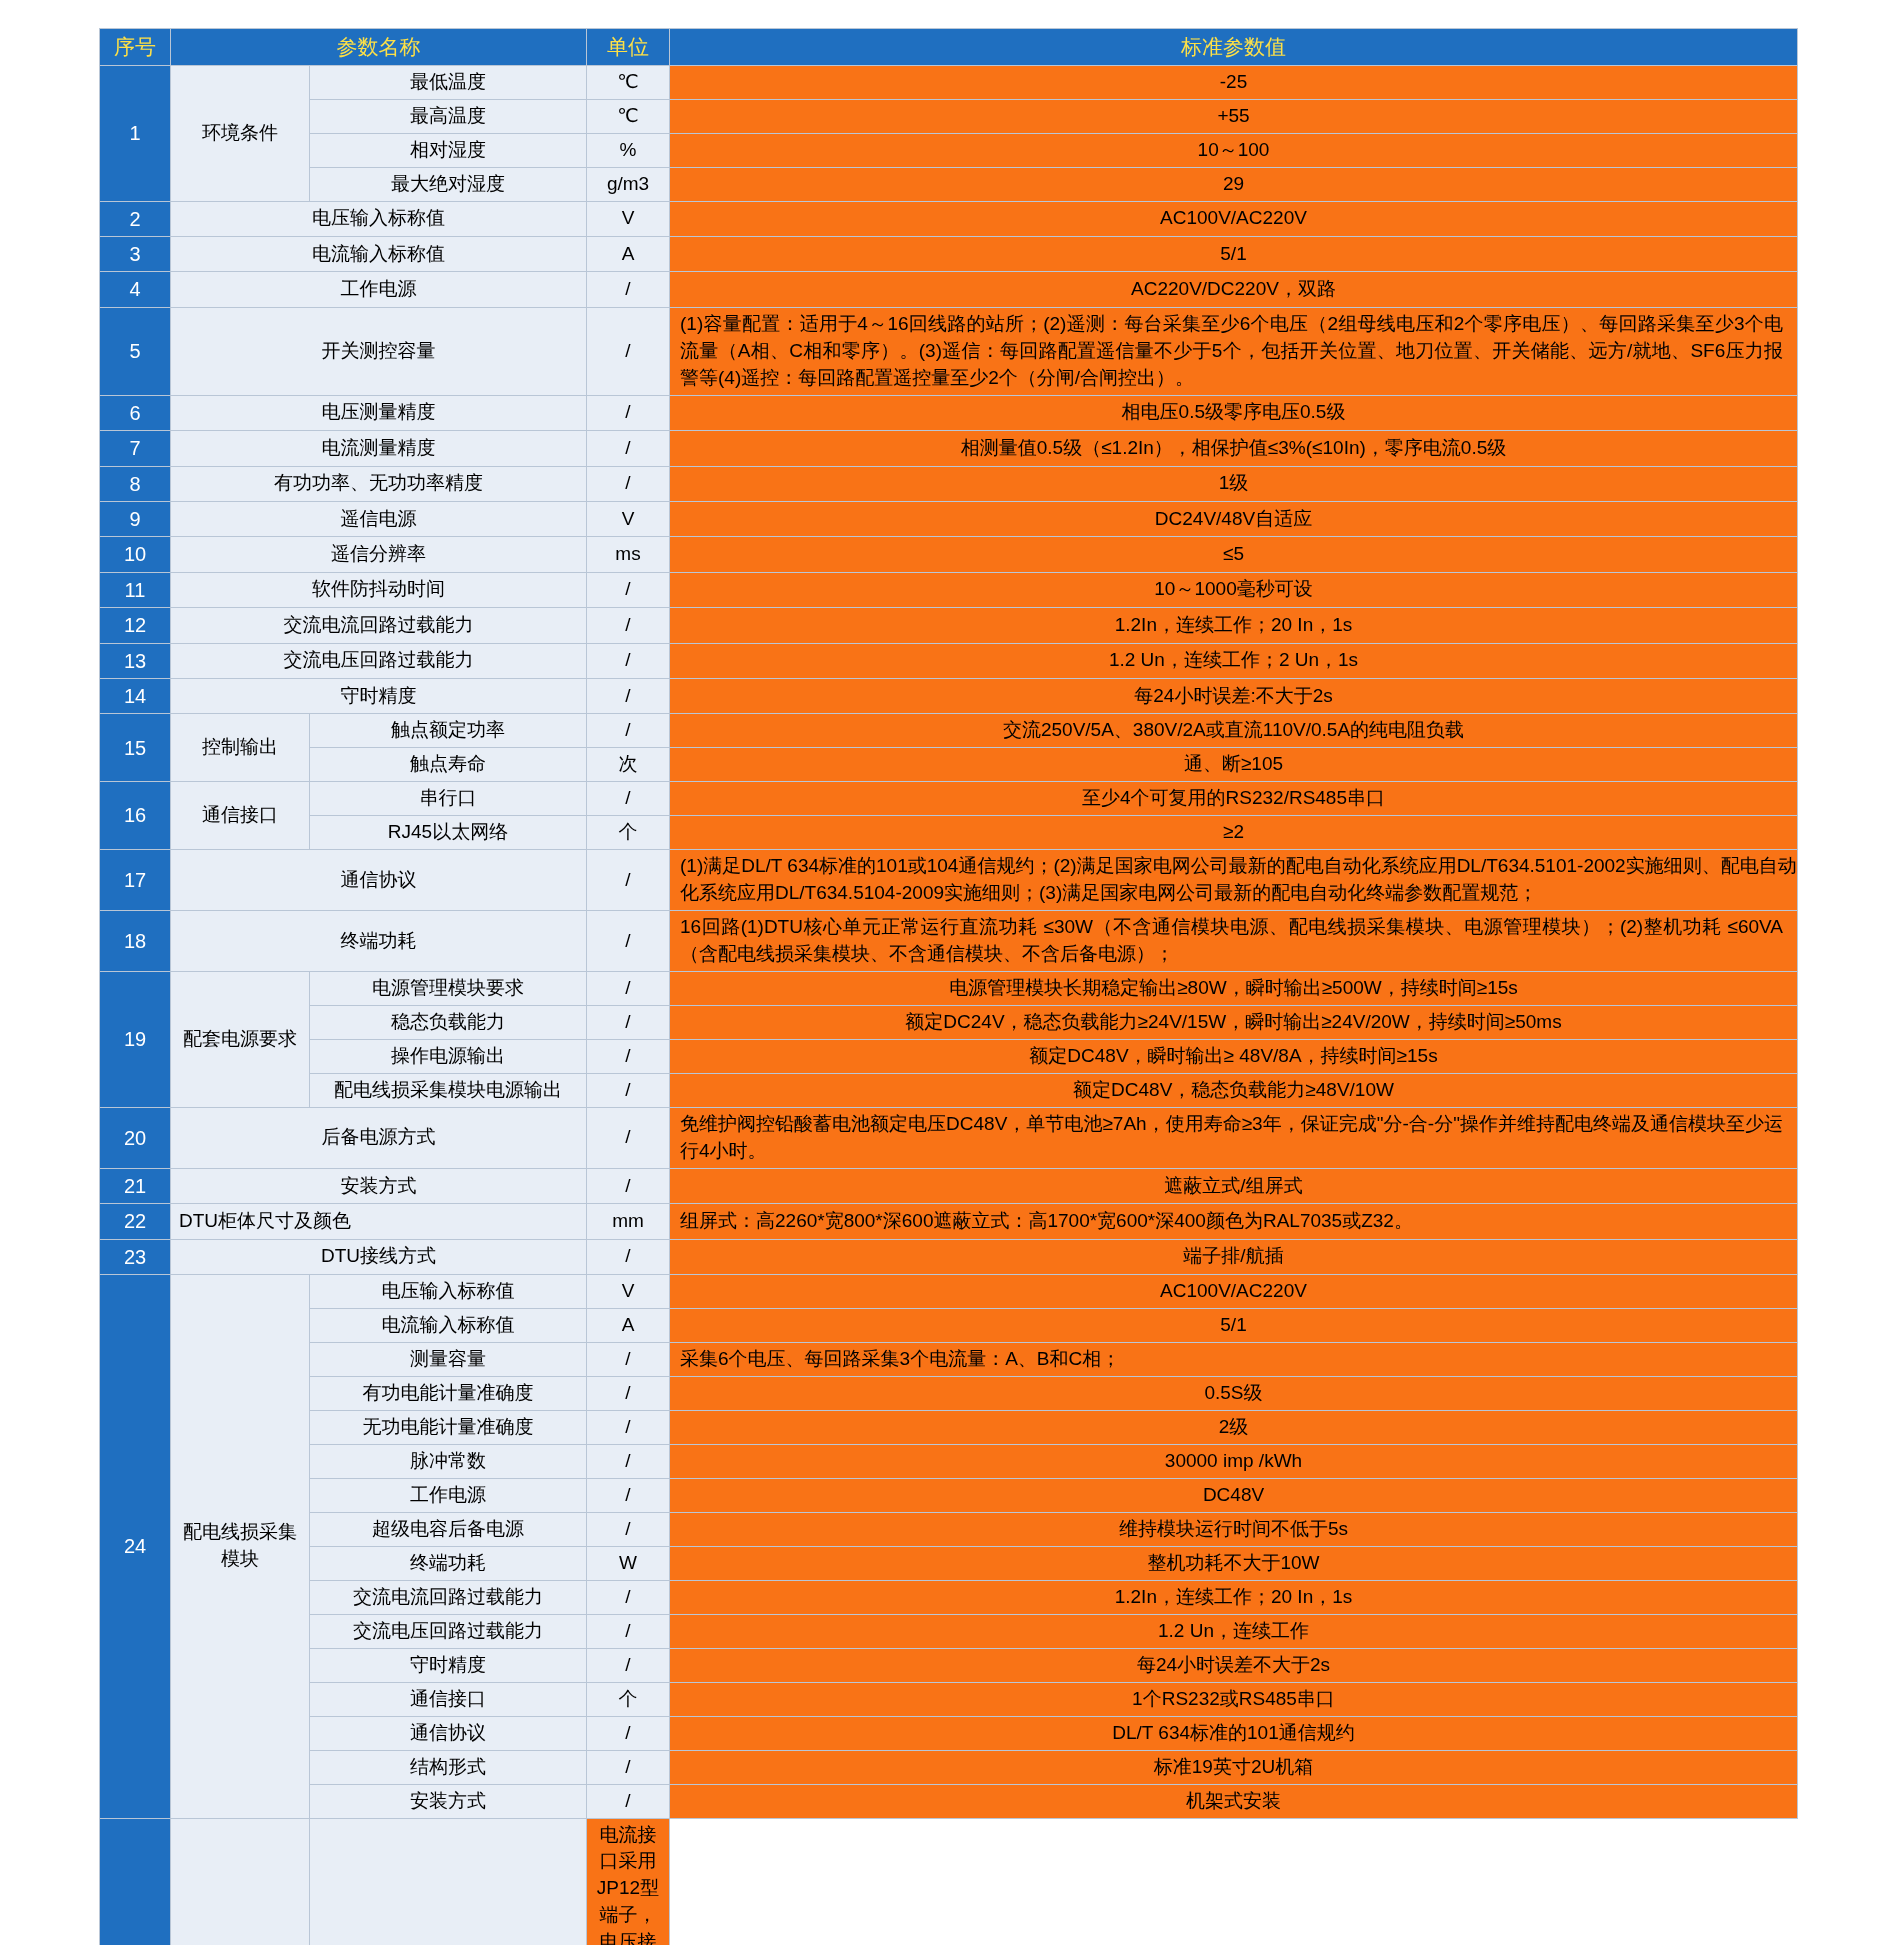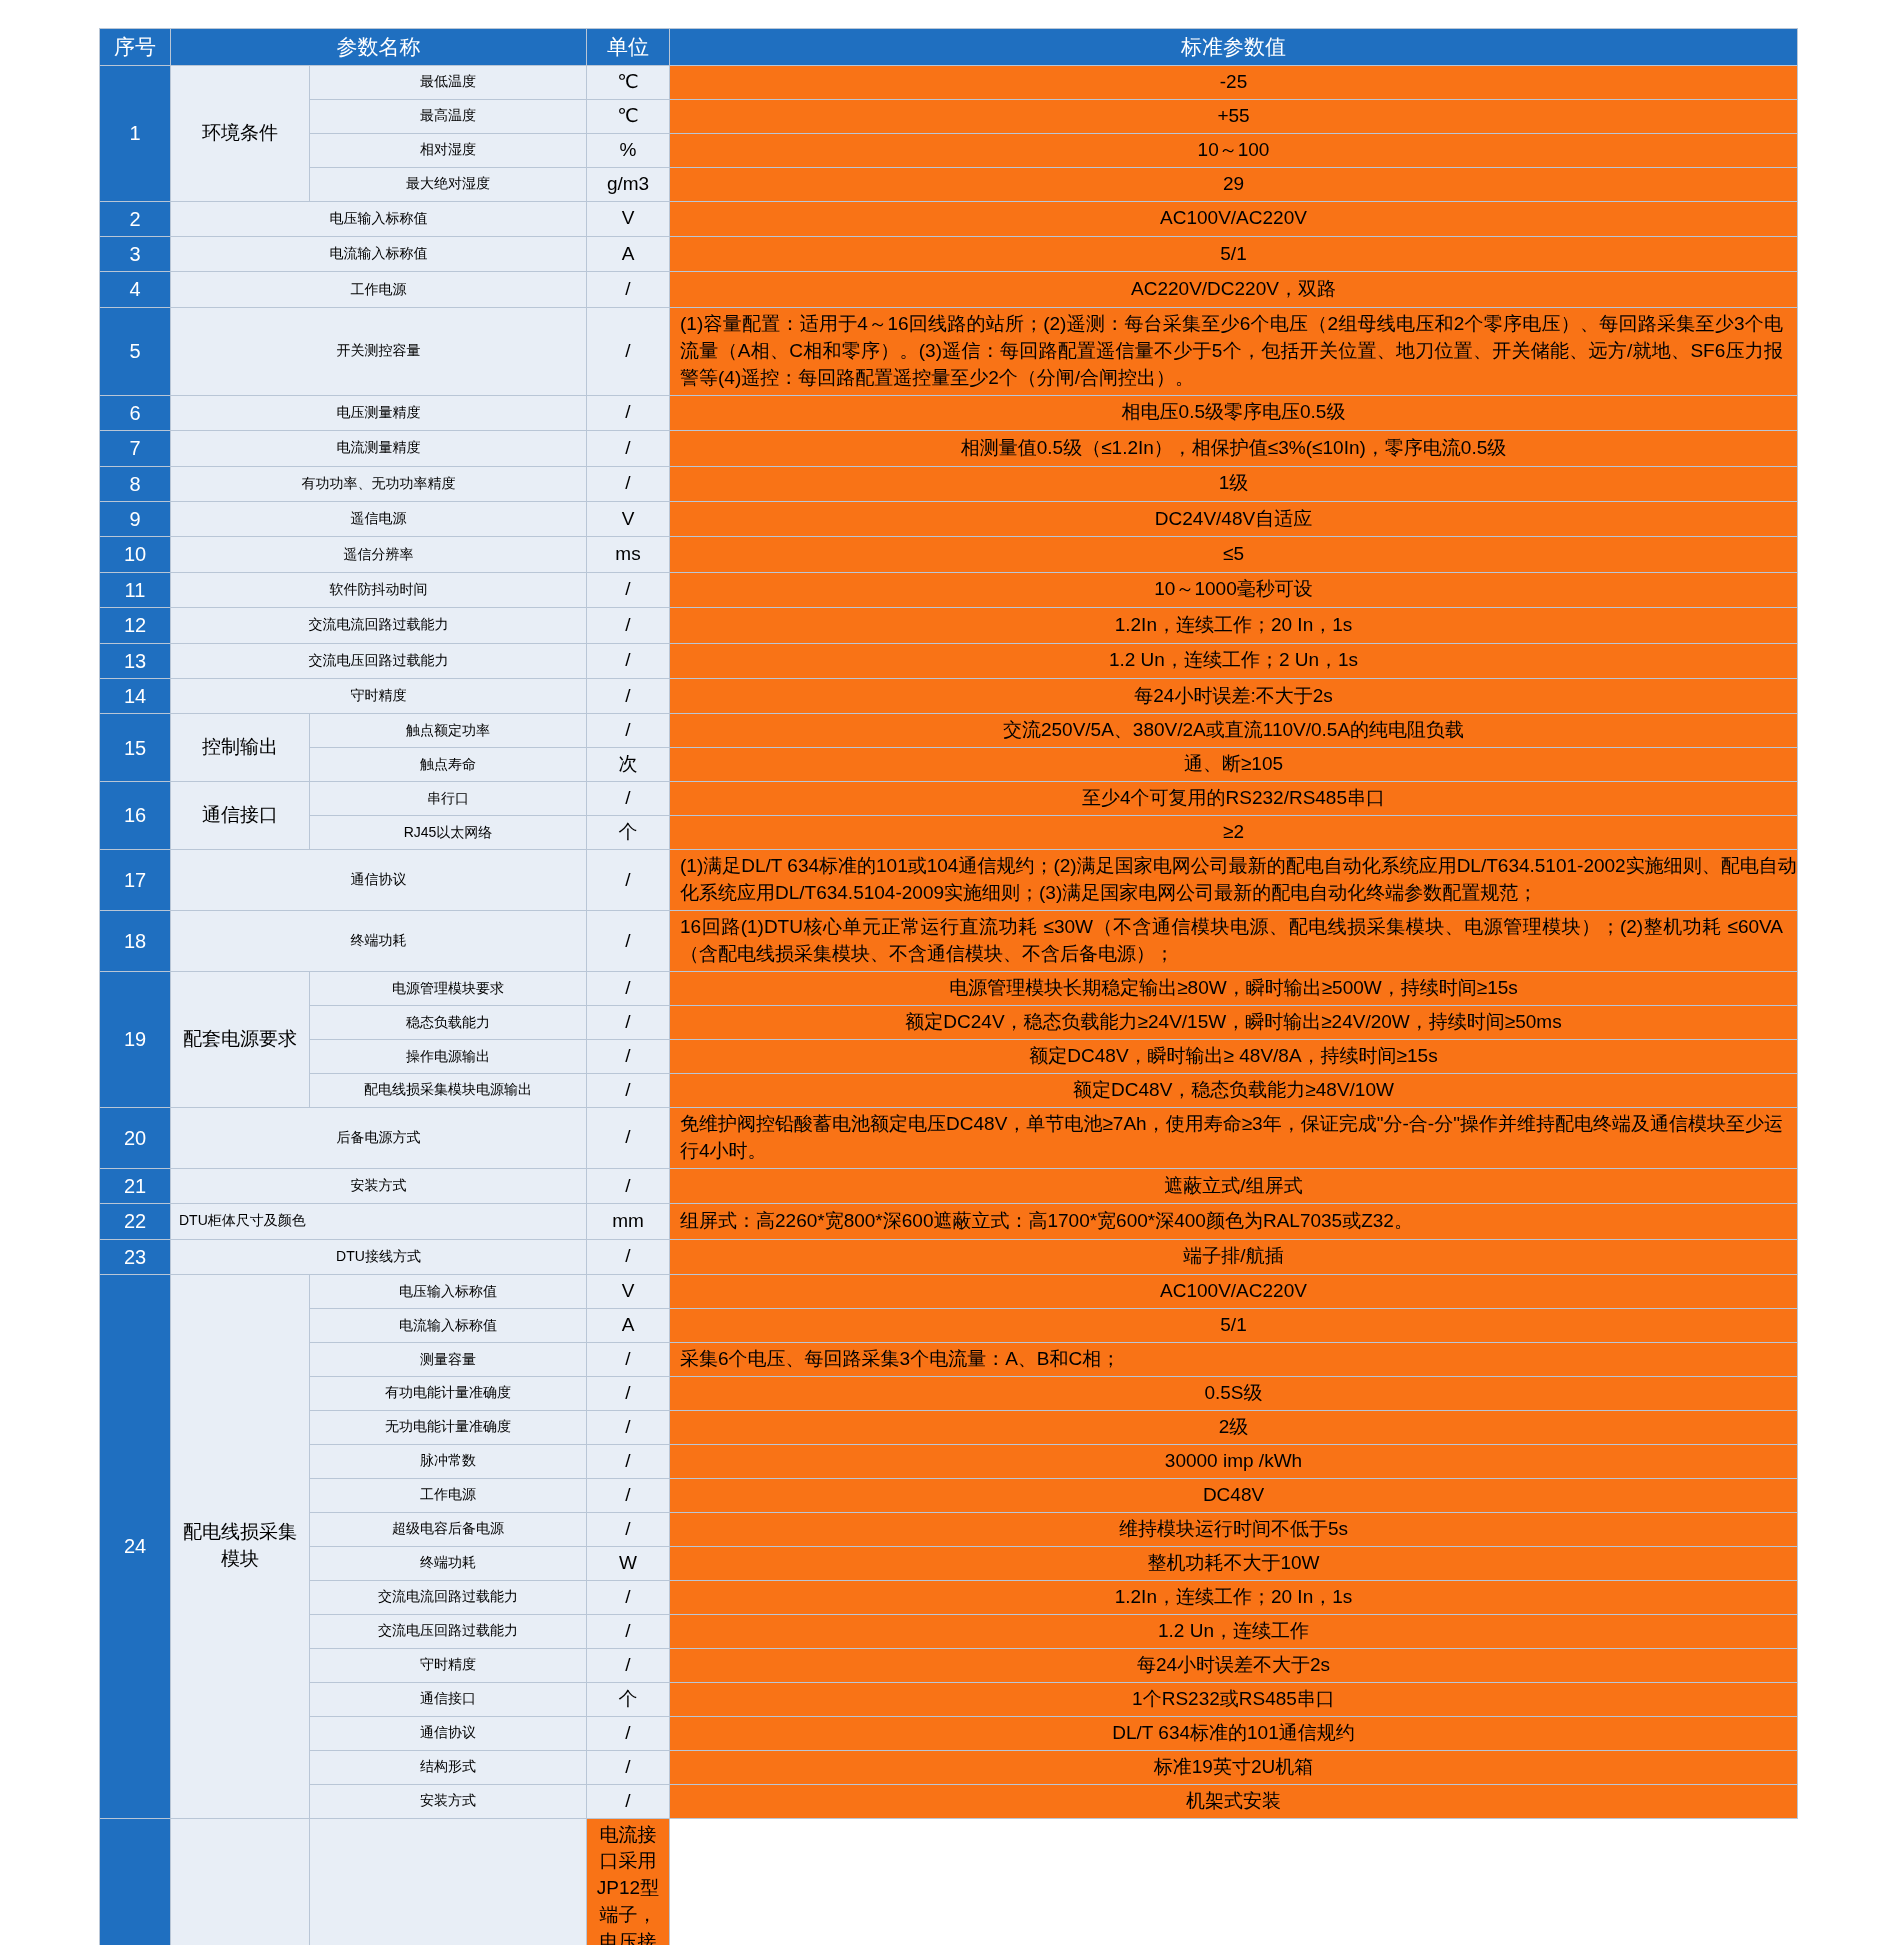--- a/index.html
+++ b/index.html
@@ -30,21 +30,21 @@
   table.spec col.c-val   { width: auto; }
 
   table.spec th, table.spec td {
     border: 1px solid #b9c6d6;
     padding: 3px 6px;
     vertical-align: middle;
     line-height: 1.42;
   }
   thead th {
     background: #1f6fc0;
-    color: #ffffff;
+    color: #fde047;
     font-weight: normal;
     text-align: center;
     font-size: 21px;
     padding: 7px 6px;
     border: 1px solid #1f6fc0;
   }
   td.no {
     background: #1f6fc0;
     color: #ffffff;
     text-align: center;
@@ -52,21 +52,21 @@
     font-size: 20px;
   }
   td.grp {
     background: #e8eef6;
     text-align: center;
     font-size: 19px;
   }
   td.name {
     background: #e8eef6;
     text-align: center;
-    font-size: 14px;
+    font-size: 19px;
   }
   td.unit {
     background: #e8eef6;
     text-align: center;
     font-size: 19px;
   }
   td.val {
     background: #f97316;
     text-align: center;
     font-size: 19px;

